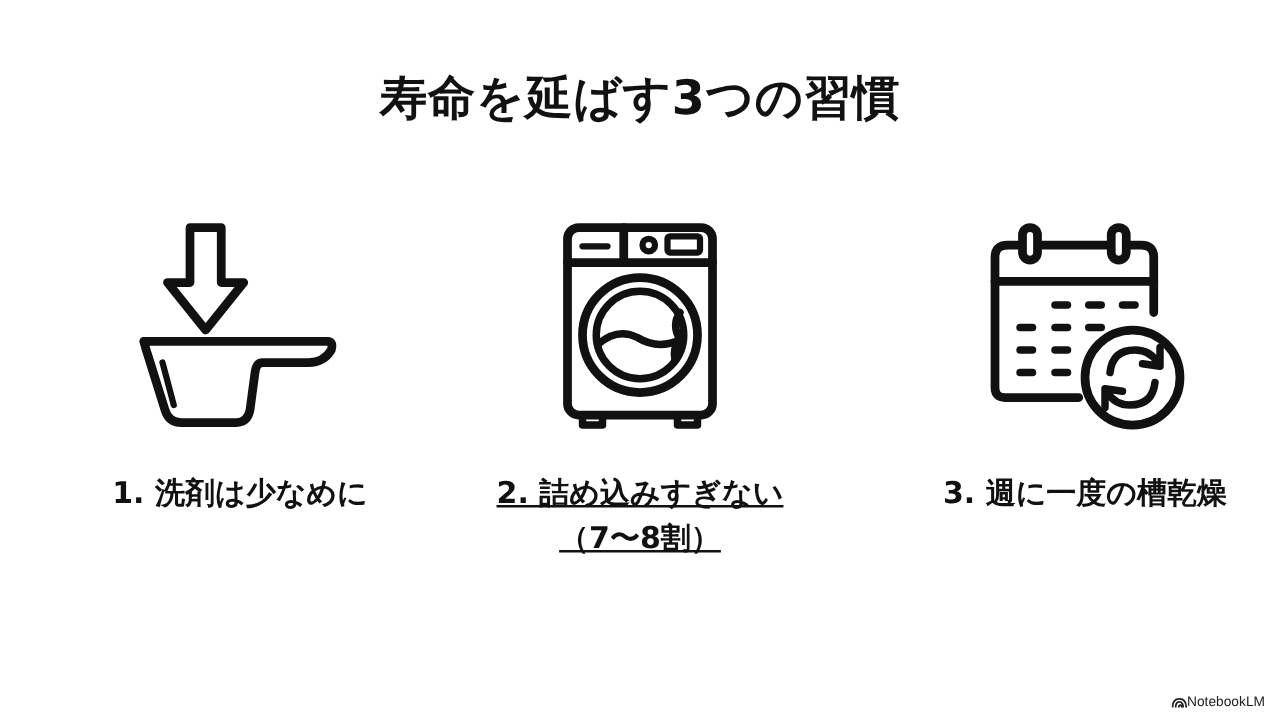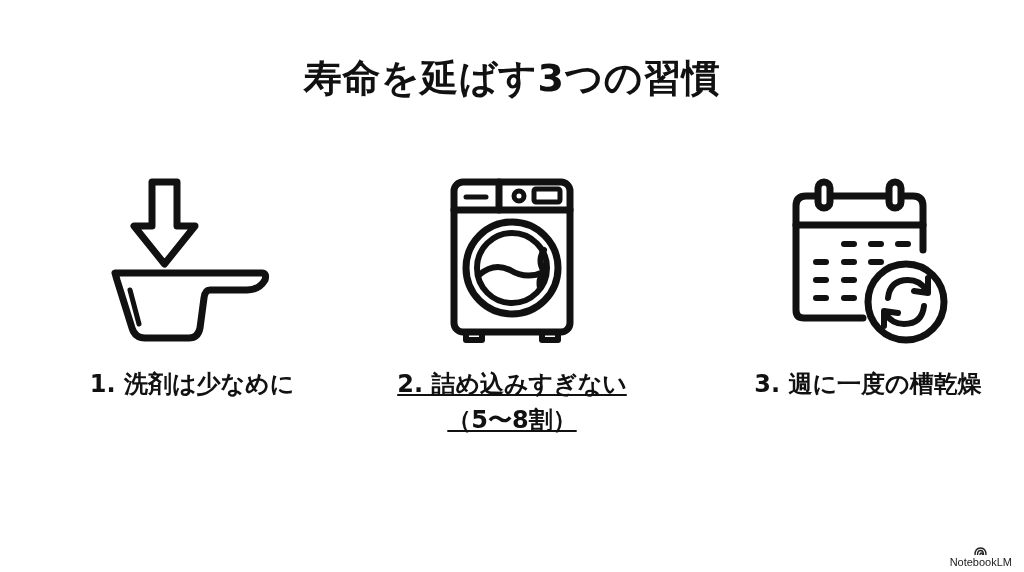--- a/index.html
+++ b/index.html
@@ -39,21 +39,21 @@
       width: 320px;
       height: 180px;
       display: flex;
       align-items: flex-start;
       justify-content: center;
     }
     .icon-wrap svg {
       display: block;
     }
     .label {
-      margin-top: 16px;
+      margin-top: 26px;
       font-size: 24px;
       font-weight: bold;
       line-height: 36px;
       white-space: nowrap;
     }
     .sublabel {
       font-size: 24px;
       font-weight: bold;
       line-height: 36px;
       white-space: nowrap;
@@ -61,21 +61,20 @@
     .brand {
       position: absolute;
       right: 12px;
       bottom: 4px;
       display: flex;
       align-items: center;
       gap: 0;
       font-size: 11px;
       font-family: "Liberation Sans", sans-serif;
       color: #222222;
-      flex-direction: column;
     }
     .brand svg { display: block; }
   </style>
 </head>
 <body>
 
 <div class="title">寿命を延ばす3つの習慣</div>
 
 <div class="item item-1">
   <div class="icon-wrap">
@@ -110,21 +109,21 @@
       <circle cx="70" cy="98" r="35" stroke-width="6"></circle>
 
       <path d="M37 105 Q52 92 68 100 Q84 110 102 102" stroke-width="6"></path>
       <path d="M102 80 Q95 90 102 102 Q96 108 98 118" stroke-width="6"></path>
 
       <rect x="24" y="162" width="16" height="8" stroke-width="6"></rect>
       <rect x="100" y="162" width="16" height="8" stroke-width="6"></rect>
     </svg>
   </div>
   <div class="label">2. 詰め込みすぎない</div>
-  <div class="sublabel">（5〜8割）</div>
+  <div class="sublabel">（7〜8割）</div>
 </div>
 
 <div class="item item-3">
   <div class="icon-wrap">
     <svg width="180" height="180" viewBox="0 0 180 180" fill="none" stroke="#111" stroke-width="7" stroke-linejoin="round" stroke-linecap="round">
 
       <path d="M145 80 V36 Q145 26 135 26 H28 Q18 26 18 36 V140 Q18 148 26 148 H85"></path>
 
       <line x1="18" y1="55" x2="145" y2="55"></line>
 

